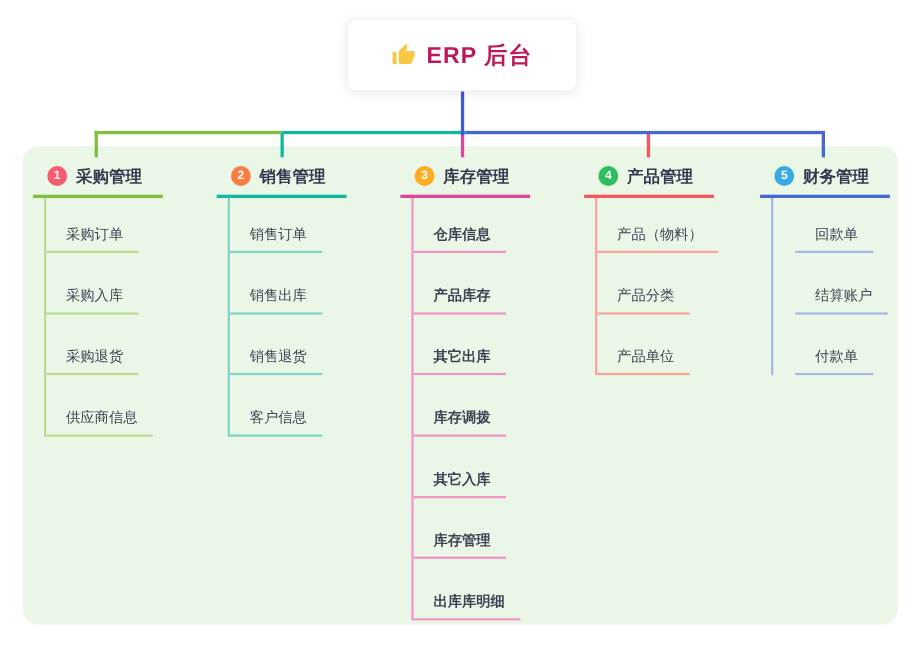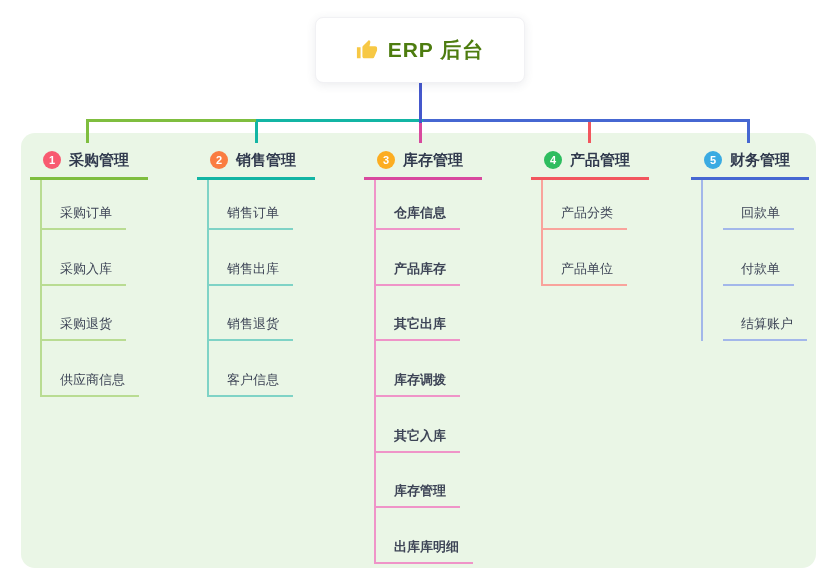--- a/index.html
+++ b/index.html
@@ -8,21 +8,21 @@
 
   
   .root-card{
     position:absolute;left:315px;top:17px;width:210px;height:66px;
     background:#ffffff;border:1px solid #f1f1f4;border-radius:8px;
     box-shadow:0 2px 10px rgba(60,70,90,.10);
     display:flex;align-items:center;justify-content:center;gap:10px;
     box-sizing:border-box;
   }
   .root-card .thumb{display:flex;align-items:center;}
-  .root-label{font-size:21px;font-weight:600;color:#4d7c0f;letter-spacing:1px;}
+  .root-label{font-size:21px;font-weight:600;color:#be185d;letter-spacing:1px;}
 
   
   .panel{
     position:absolute;left:21px;top:133px;width:795px;height:435px;
     background:#eaf6e6;border-radius:14px;
   }
 
   
   .line{position:absolute;}
   .h3{height:3px;} .w3{width:3px;}
@@ -179,39 +179,42 @@
     </div>
   </div>
 
   <div class="col b4" style="left:531px;">
     <div class="col-title">
       <span class="badge">4</span>
       <span class="ttl">产品管理</span>
     </div>
     <div class="children">
       <div class="child">
+          <span class="lbl">产品（物料）</span>
+        </div>
+      <div class="child">
           <span class="lbl">产品分类</span>
         </div>
       <div class="child">
           <span class="lbl">产品单位</span>
         </div>
     </div>
   </div>
 
   <div class="col b5" style="left:691px;">
     <div class="col-title">
       <span class="badge">5</span>
       <span class="ttl">财务管理</span>
     </div>
     <div class="children">
       <div class="child">
           <span class="lbl">回款单</span>
         </div>
       <div class="child">
+          <span class="lbl">结算账户</span>
+        </div>
+      <div class="child">
           <span class="lbl">付款单</span>
         </div>
-      <div class="child">
-          <span class="lbl">结算账户</span>
-        </div>
     </div>
   </div>
 
 </div>
 
 </body></html>

